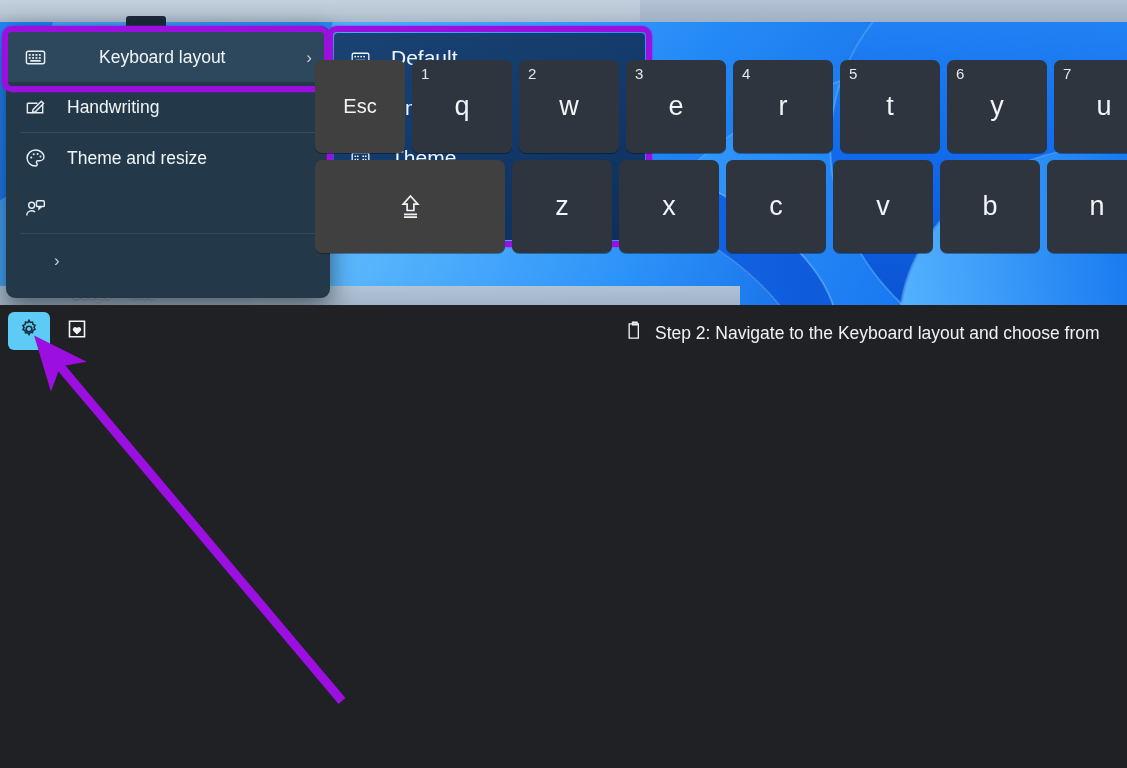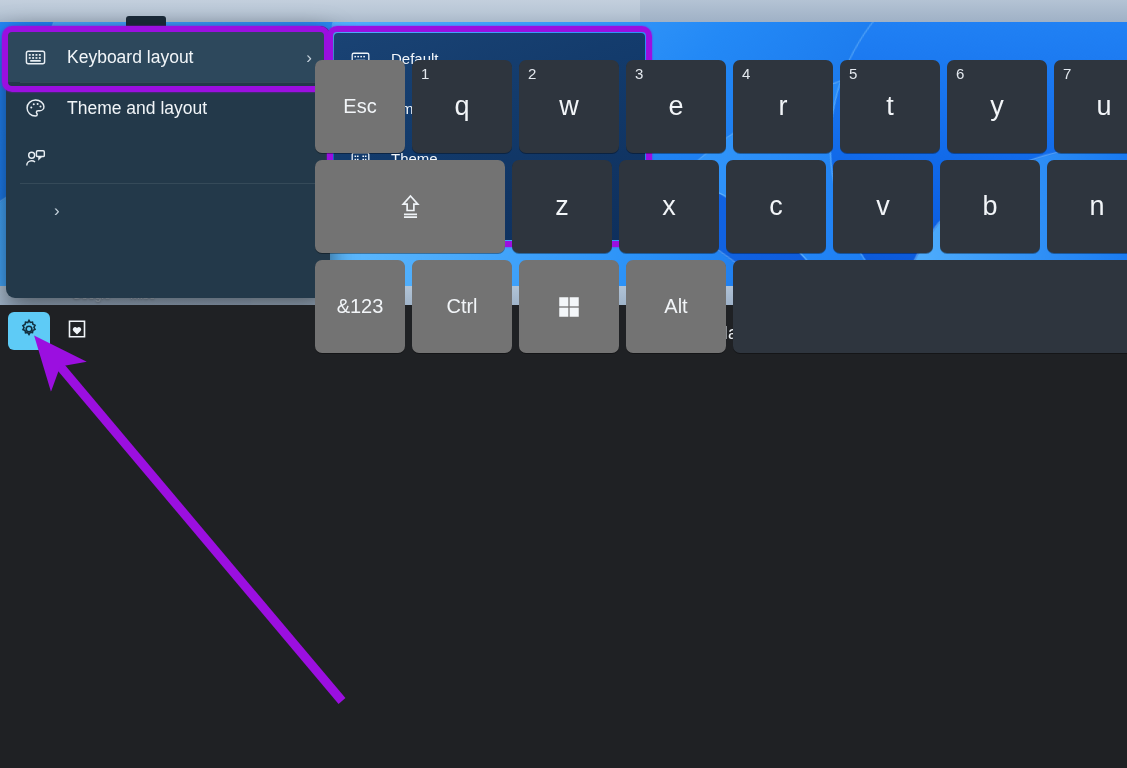--- a/index.html
+++ b/index.html
@@ -82,35 +82,35 @@
     overflow:hidden;}
   .menu-item{display:flex;align-items:center;height:50px;padding:0 14px 0 18px;
     color:#f1f5f8;font-size:17.5px;box-sizing:border-box;position:relative;}
   .menu-item .mi-ico{width:30px;flex:0 0 30px;display:flex;align-items:center;
     justify-content:flex-start;color:#e8eef3;}
   .menu-item .mi-label{flex:1 1 auto;margin-left:13px;white-space:nowrap;}
   .menu-item .mi-chev{flex:0 0 auto;color:#c5d2dc;font-size:17px;line-height:1;
     padding-right:4px;}
   .mi-hl{background:#2d485c;}
   .mi-sep{height:1px;background:rgba(255,255,255,.085);margin:0 14px;}
-  .mi-row-kb{margin-top:6px;}
+  .mi-row-kb{margin-top:6px;gap:32px;}
   .mi-more{height:52px;}
 
   
   .hl-box{position:absolute;border:6px solid #9b0fe0;border-radius:10px;
     box-shadow:0 0 2px rgba(155,15,224,.9);box-sizing:border-box;pointer-events:none;}
   #hl-kb{left:2px;top:26px;width:328px;height:66px;}
   #hl-sub{left:327px;top:26px;width:325px;height:221px;}
 
   
   .submenu{position:absolute;left:334px;top:33px;width:311px;height:207px;
     background:linear-gradient(160deg,#1a4374 0%,#123a6b 45%,#0e2f5c 100%);
     border-radius:4px;overflow:hidden;}
   .sub-item{display:flex;align-items:center;height:50px;padding:0 0 0 16px;
-    color:#f2f6fa;font-size:15px;box-sizing:border-box;}
+    color:#f2f6fa;font-size:21px;box-sizing:border-box;}
   .sub-item .si-ico{width:26px;flex:0 0 26px;display:flex;align-items:center;color:#eef3f8;}
   .sub-item .si-label{margin-left:15px;white-space:nowrap;}
 
   
   .kb-panel{position:absolute;left:0;top:305px;width:1127px;height:463px;
     background:#1f2124;}
   .tb-btn{position:absolute;display:flex;align-items:center;justify-content:center;
     border-radius:6px;}
   #settings-btn{left:8px;top:312px;width:42px;height:38px;background:#5ecbf6;}
   #clip-btn{left:60px;top:313px;width:34px;height:36px;background:transparent;}
@@ -119,21 +119,21 @@
     overflow:hidden;width:502px;}
 
   
   .kb-rows{position:absolute;left:0;top:60px;width:1127px;}
   .kb-row{display:flex;align-items:flex-start;height:100px;padding-left:315px;
     box-sizing:border-box;}
   .key{position:relative;background:#2e353e;border-radius:7px;height:93px;
     margin-right:7px;display:flex;align-items:center;justify-content:center;
     color:#f2f5f8;font-size:27px;flex:0 0 auto;box-sizing:border-box;
     box-shadow:0 1px 0 rgba(0,0,0,.35);}
-  .key.dark{background:#737373;}
+  .key.dark{background:#404040;}
   .key .sup{position:absolute;left:9px;top:5px;font-size:15px;color:#e3e8ee;}
   .key.small-lbl{font-size:20px;}
   .k-w{width:100px;}
   .k-esc{width:90px;}
   .k-tab{width:140px;}
   .k-shift{width:190px;}
   .k-fn{width:90px;}
   .k-space{width:405px;}
   .key svg{display:block;}
 
@@ -180,34 +180,43 @@
           <rect x="8.5" y="11.6" width="2" height="1.8" fill="#e8eef3" stroke="none"></rect>
           <rect x="12" y="11.6" width="2" height="1.8" fill="#e8eef3" stroke="none"></rect>
           <rect x="15.5" y="11.6" width="2" height="1.8" fill="#e8eef3" stroke="none"></rect>
           <rect x="6.5" y="14.6" width="11" height="1.8" fill="#e8eef3" stroke="none"></rect>
         </svg>
       </span>
       <span class="mi-label">Keyboard layout</span>
       <span class="mi-chev">›</span>
     </div>
 
+    <div class="menu-item">
+      <span class="mi-ico">
+        <svg width="23" height="23" viewBox="0 0 24 24" fill="none" stroke="#e8eef3" stroke-width="1.5">
+          <path d="M3.5 7.5h10.5M3.5 7.5v10h16v-8"></path>
+          <path d="M9.5 14.2l8.6-8.6 2.3 2.3-8.6 8.6-3 .7z"></path>
+        </svg>
+      </span>
+      <span class="mi-label">Handwriting</span>
+    </div>
 
     <div class="mi-sep"></div>
 
     <div class="menu-item">
       <span class="mi-ico">
         <svg width="23" height="23" viewBox="0 0 24 24" fill="none" stroke="#e8eef3" stroke-width="1.5">
           <path d="M12 3.2c-4.9 0-8.8 3.7-8.8 8.3 0 4.6 3.9 8.3 8.8 8.3 1.1 0 1.8-.7 1.8-1.6 0-.5-.2-.8-.5-1.2-.3-.3-.4-.6-.4-1 0-.9.8-1.6 1.8-1.6h1.6c2.5 0 4.5-1.9 4.5-4.3 0-3.6-3.9-6.9-8.8-6.9z"></path>
           <circle cx="7.6" cy="11" r="1.05" fill="#e8eef3" stroke="none"></circle>
           <circle cx="10.2" cy="7.6" r="1.05" fill="#e8eef3" stroke="none"></circle>
           <circle cx="14.2" cy="7.3" r="1.05" fill="#e8eef3" stroke="none"></circle>
           <circle cx="17.2" cy="9.8" r="1.05" fill="#e8eef3" stroke="none"></circle>
         </svg>
       </span>
-      <span class="mi-label">Theme and layout</span>
+      <span class="mi-label">Theme and resize</span>
     </div>
 
     <div class="menu-item">
       <span class="mi-ico">
         <svg width="23" height="23" viewBox="0 0 24 24" fill="none" stroke="#e8eef3" stroke-width="1.5">
           <circle cx="8" cy="8.6" r="3.1"></circle>
           <path d="M2.9 19.4c0-3 2.3-5.1 5.1-5.1 1.4 0 2.6.5 3.5 1.3"></path>
           <rect x="13" y="4" width="8.2" height="6" rx="1.2"></rect>
           <path d="M15.6 10v2.6l2.6-2.6"></path>
         </svg>
@@ -386,42 +395,20 @@
         <span>v</span>
       </div>
       <div class="key k-w">
         <span>b</span>
       </div>
       <div class="key k-w">
         <span>n</span>
       </div>
     </div>
 
-    <div class="kb-row">
-      <div class="key dark k-fn small-lbl">
-        <span>&amp;123</span>
-      </div>
-      <div class="key dark k-w small-lbl">
-        <span>Ctrl</span>
-      </div>
-      <div class="key dark k-w">
-        <span>
-          <svg width="26" height="26" viewBox="0 0 24 24">
-            <rect x="3" y="3" width="8.4" height="8.4" fill="#f3f6f9"></rect>
-            <rect x="12.6" y="3" width="8.4" height="8.4" fill="#f3f6f9"></rect>
-            <rect x="3" y="12.6" width="8.4" height="8.4" fill="#f3f6f9"></rect>
-            <rect x="12.6" y="12.6" width="8.4" height="8.4" fill="#f3f6f9"></rect>
-          </svg>
-        </span>
-      </div>
-      <div class="key dark k-w small-lbl">
-        <span>Alt</span>
-      </div>
-      <div class="key k-space"></div>
-    </div>
   </div>
 
   <svg id="arrow-svg" viewBox="0 0 1127 768">
     <defs>
       <marker id="ah" markerWidth="6" markerHeight="6" refX="3.6" refY="3" orient="auto" markerUnits="strokeWidth">
         <path d="M6,3 L0,5.6 L1.5,3 L0,0.4 z" fill="#9b0fe0"></path>
       </marker>
     </defs>
     <line x1="342" y1="701" x2="48" y2="352" stroke="#9b0fe0" stroke-width="9" stroke-linecap="butt" marker-end="url(#ah)"></line>
   </svg>

